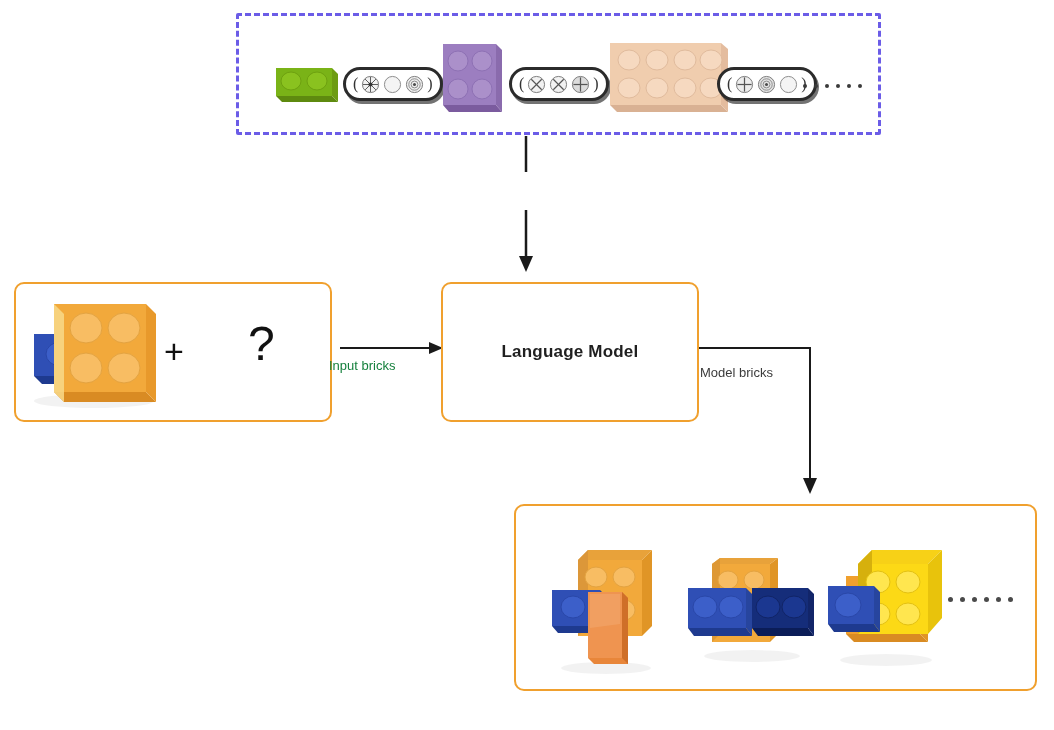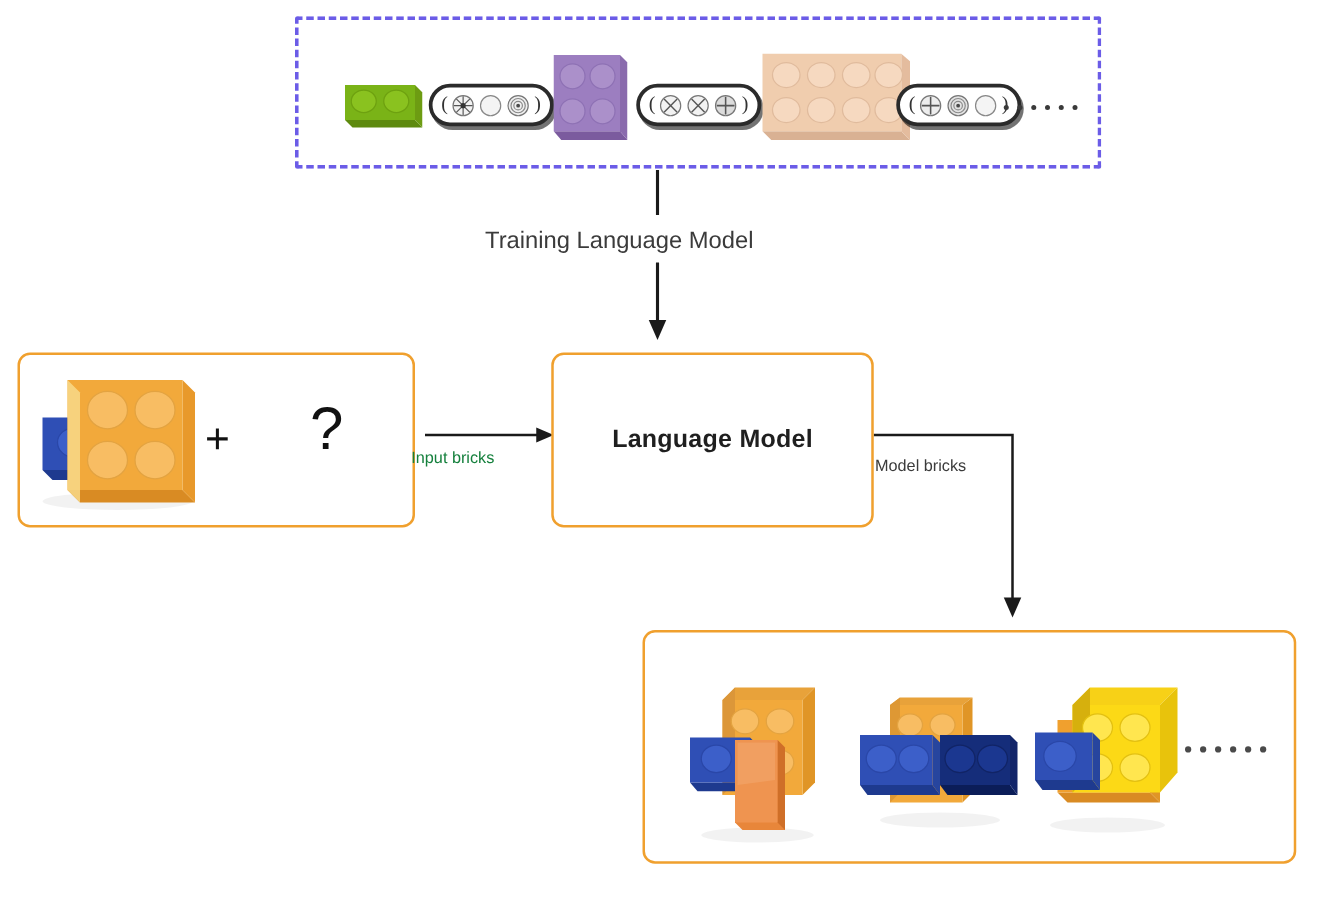--- a/index.html
+++ b/index.html
@@ -50,21 +50,21 @@
     background:#ffffff;
   }
   #input-box{ left:14px; top:282px; width:318px; height:140px; }
   #lm-box{ left:441px; top:282px; width:258px; height:140px; }
   #output-box{ left:514px; top:504px; width:523px; height:187px; }
 
   #lm-label{
     position:absolute; left:0; right:0; top:50%;
     transform:translateY(-50%);
     text-align:center;
-    font-size:20px; font-weight:bold; color:#1f1f1f;
+    font-size:17px; font-weight:bold; color:#1f1f1f;
     letter-spacing:.2px;
   }
 
   
   #plus-sign{
     position:absolute; left:150px; top:335px;
     font-size:34px; color:#111; line-height:1;
     font-family:"Liberation Sans", sans-serif;
   }
   #question-mark{
@@ -222,21 +222,20 @@
 
   <div id="corpus-ellipsis" class="dots">
     <i></i>
       <i></i>
       <i></i>
       <i></i>
       <i></i>
       <i></i>
   </div>
 
-  <div id="training-label">Training Language Model</div>
 
   <div id="input-box" class="obox">
 
     <div style="position:absolute;left:8px;top:12px;">
       <svg width="140" height="115" viewBox="0 0 140 115">
 
         <ellipse cx="70" cy="105" rx="60" ry="7" fill="#000" opacity="0.05"></ellipse>
 
         <path d="M10 80 L18 88 L104 88 L96 80 Z" fill="#1e3a8f"></path>
         <path d="M96 80 L104 88 L104 46 L96 38 Z" fill="#27459e"></path>

